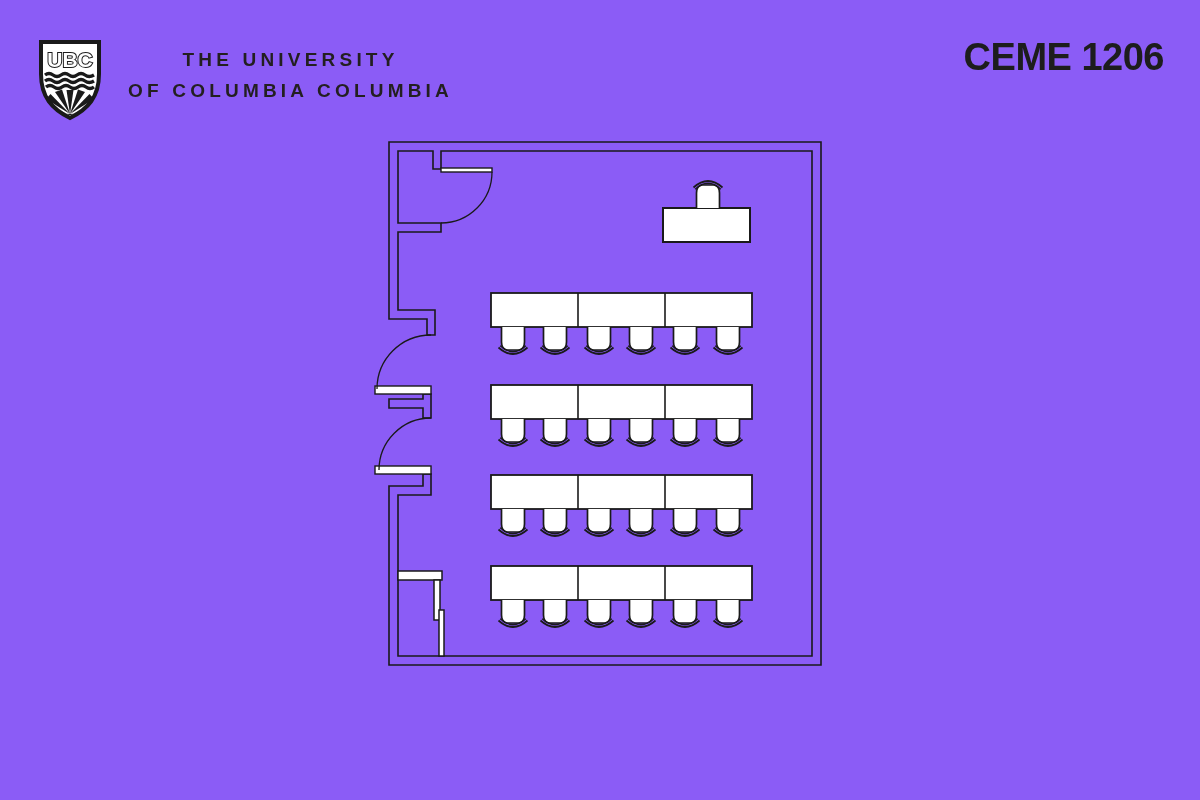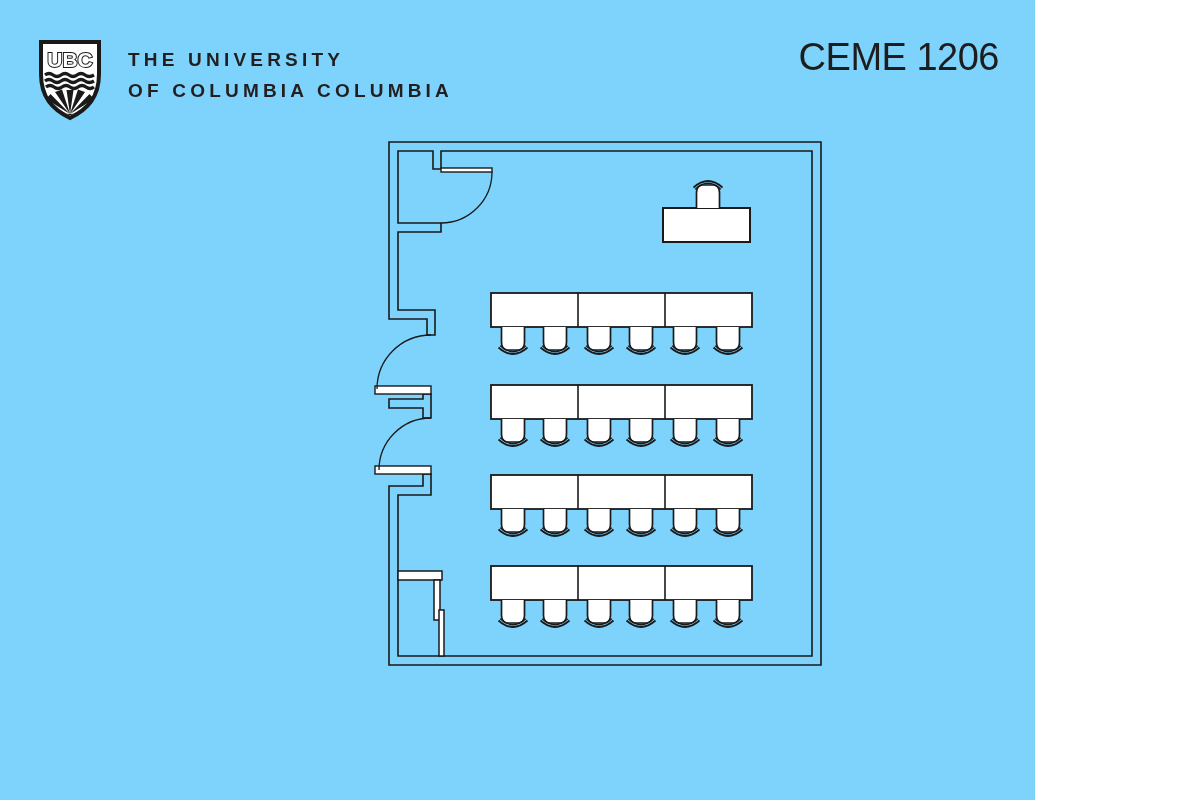--- a/index.html
+++ b/index.html
@@ -1,28 +1,28 @@
 <!DOCTYPE html>
 <html><head>
 <meta charset="utf-8">
 <style>
   html,body{margin:0;padding:0;background:#fff;}
   .page{
-    position:relative;width:1035px;height:800px;background:#7dd3fc;overflow:hidden;
+    position:relative;width:1200px;height:800px;background:#8b5cf6;overflow:hidden;
     font-family:"Liberation Sans", sans-serif;color:#231f20;
   }
   .crest{position:absolute;left:38px;top:40px;width:64px;height:81px;}
   .uni-name{
     position:absolute;left:128px;top:44px;
     font-weight:bold;font-size:19px;line-height:31px;letter-spacing:4.2px;
-    color:#231f20;white-space:nowrap;
+    color:#231f20;white-space:nowrap;text-align:center;
   }
   .room-label{
     position:absolute;right:36px;top:36px;
-    font-weight:normal;font-size:38px;letter-spacing:-0.5px;color:#1d1d1d;
+    font-weight:bold;font-size:38px;letter-spacing:-0.5px;color:#1d1d1d;
     white-space:nowrap;
   }
   .plan{position:absolute;left:0;top:0;width:1200px;height:800px;}
 </style>
 </head>
 <body>
 
 <div class="page">
 
   <svg class="crest" viewBox="0 0 64 81" aria-hidden="true">

